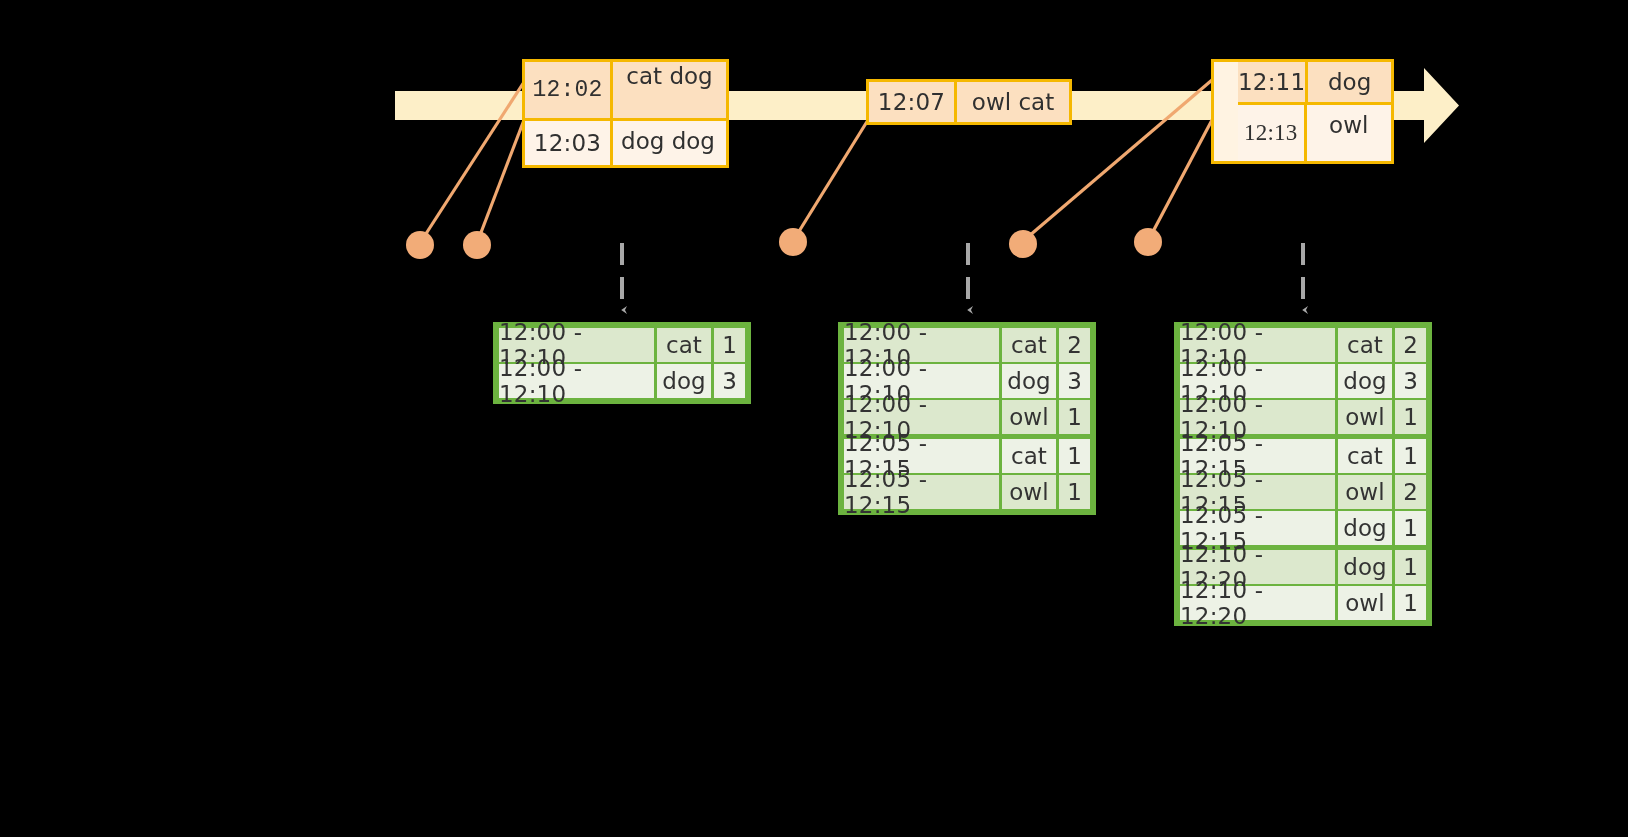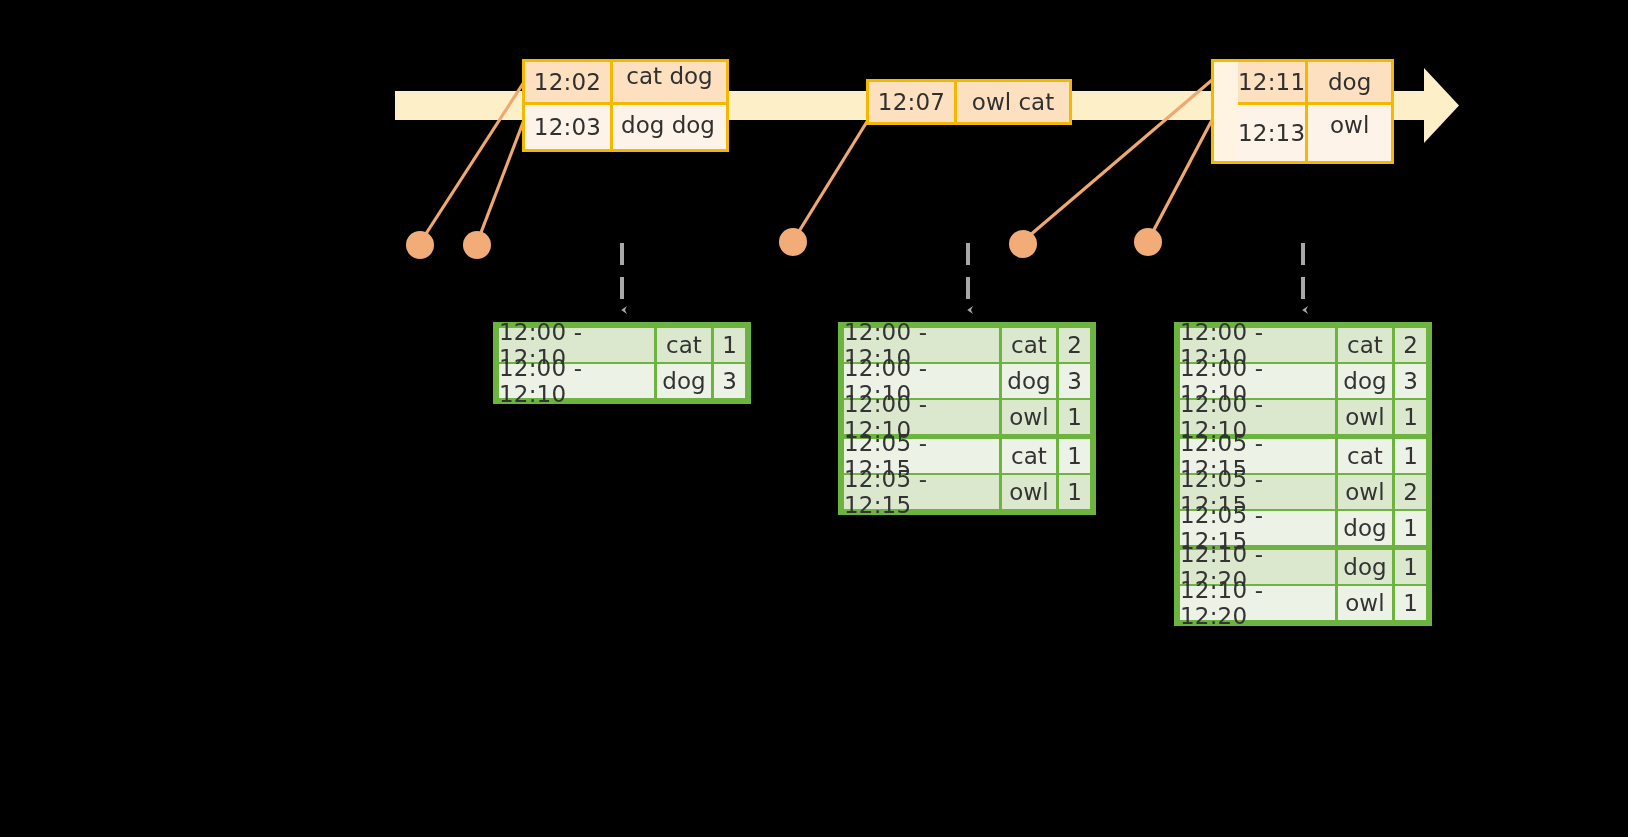--- a/index.html
+++ b/index.html
@@ -123,21 +123,21 @@
 
     <g stroke="#A8A8A8" stroke-width="4" fill="none" stroke-dasharray="22 12" marker-end="url(#dashhead)">
       <line x1="622" y1="243" x2="622" y2="310"></line>
       <line x1="968" y1="243" x2="968" y2="310"></line>
       <line x1="1303" y1="243" x2="1303" y2="310"></line>
     </g>
   </svg>
 
   <div class="event-group" style="left:522px; top:59px; width:207px;">
     <div class="event-row shade-a">
-      <div class="event-time" style="width:88px;height:40px;">12:02</div>
+      <div class="event-time" style="width:88px;height:56px;font-family:Liberation Mono, monospace;">12:02</div>
       <div class="event-val" style="width:113px;height:28px;">cat dog</div>
     </div>
     <div class="event-row shade-b">
       <div class="event-time" style="width:88px;height:44px;">12:03</div>
       <div class="event-val" style="width:110px;height:40px;text-align:right;">dog dog</div>
     </div>
   </div>
 
   <div class="event-group" style="left:866px; top:79px; width:206px;">
     <div class="event-row shade-a">
@@ -145,21 +145,21 @@
       <div class="event-val" style="width:112px;height:40px;">owl cat</div>
     </div>
   </div>
 
   <div class="event-group" style="left:1211px; top:59px; width:183px;padding-left:24px;">
     <div class="event-row shade-a">
       <div class="event-time" style="width:79px;height:40px;">12:11</div>
       <div class="event-val" style="width:98px;height:40px;">dog</div>
     </div>
     <div class="event-row shade-b">
-      <div class="event-time" style="width:79px;height:56px;">12:13</div>
+      <div class="event-time" style="width:79px;height:56px;font-family:Liberation Serif, serif;">12:13</div>
       <div class="event-val" style="width:98px;height:40px;">owl</div>
     </div>
   </div>
 
   <div class="result-table" id="rt1" style="left:493px; top:322px; width:258px;">
       <div class="rt-row band-a">
         <div class="rt-cell rt-win" style="width: 161px;">12:00 - 12:10</div>
         <div class="rt-cell rt-word" style="width: 57px;">cat</div>
         <div class="rt-cell rt-count" style="width: 32px;">1</div>
       </div>

